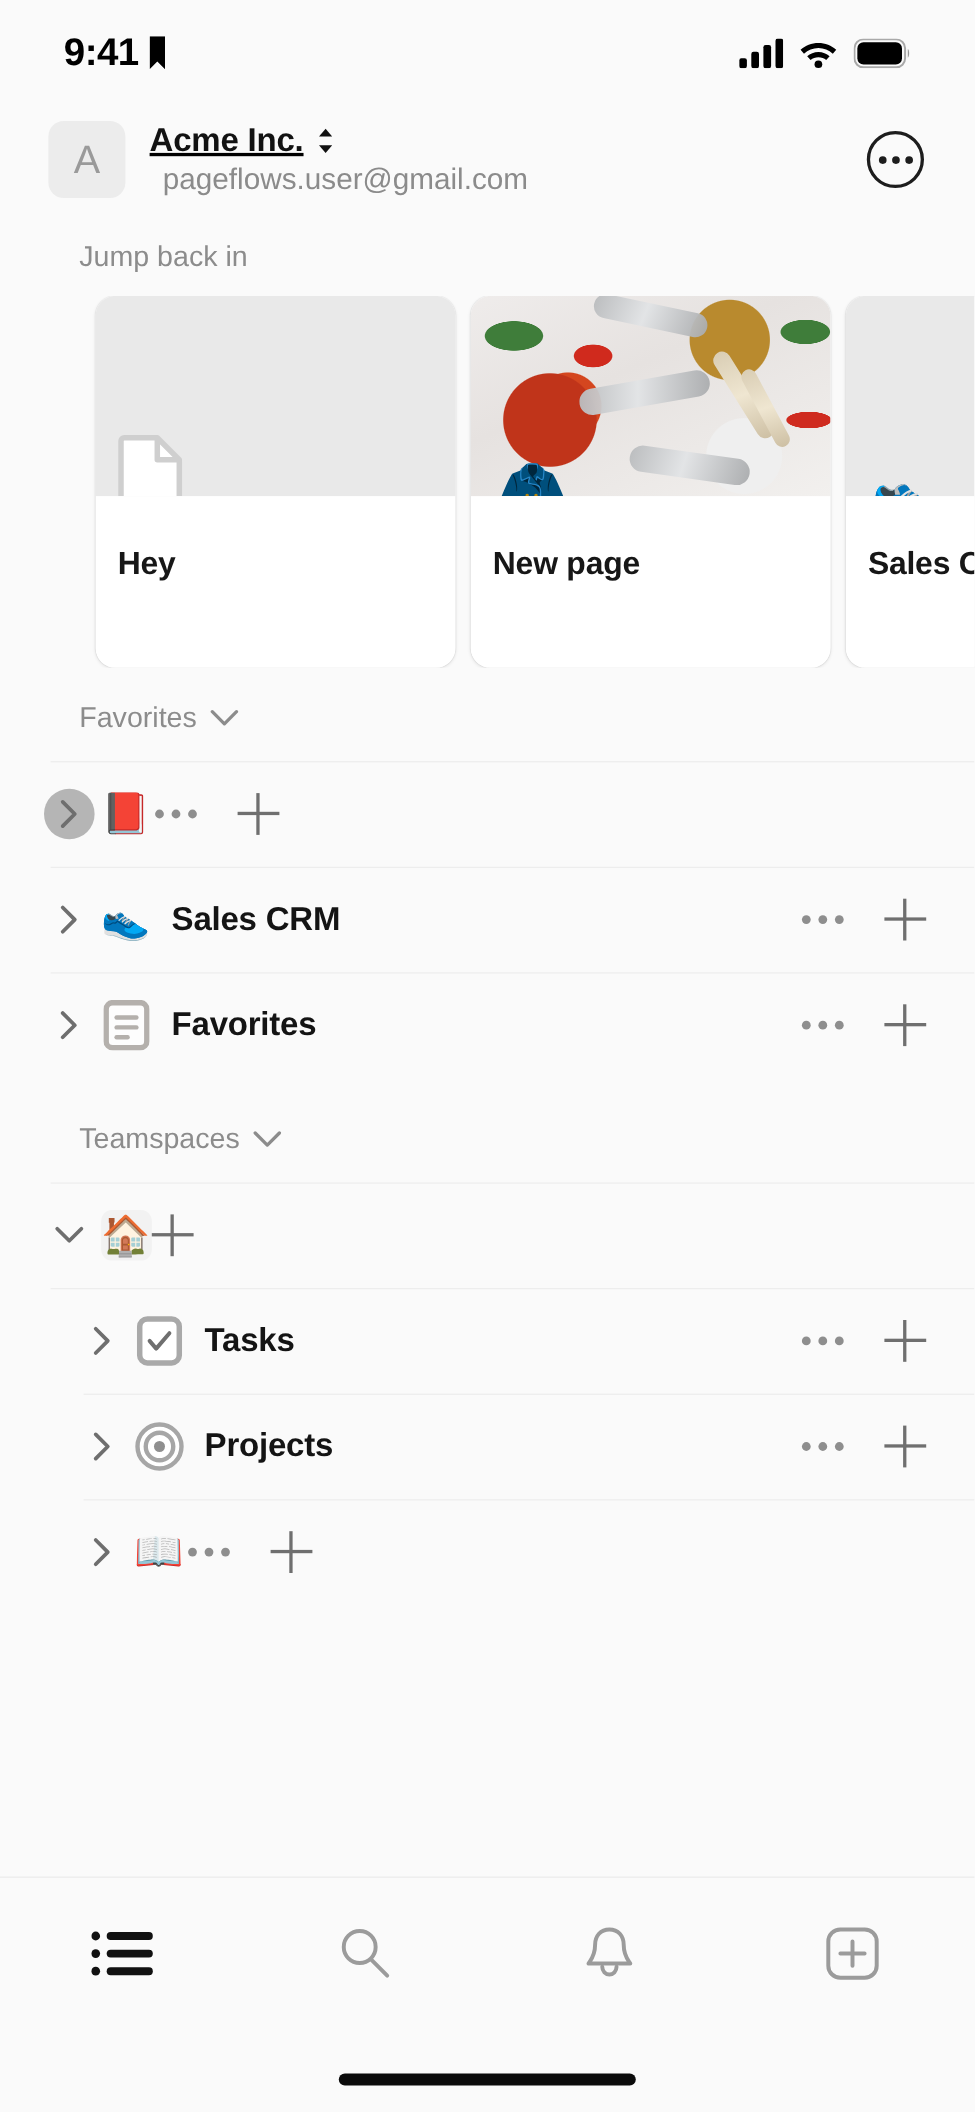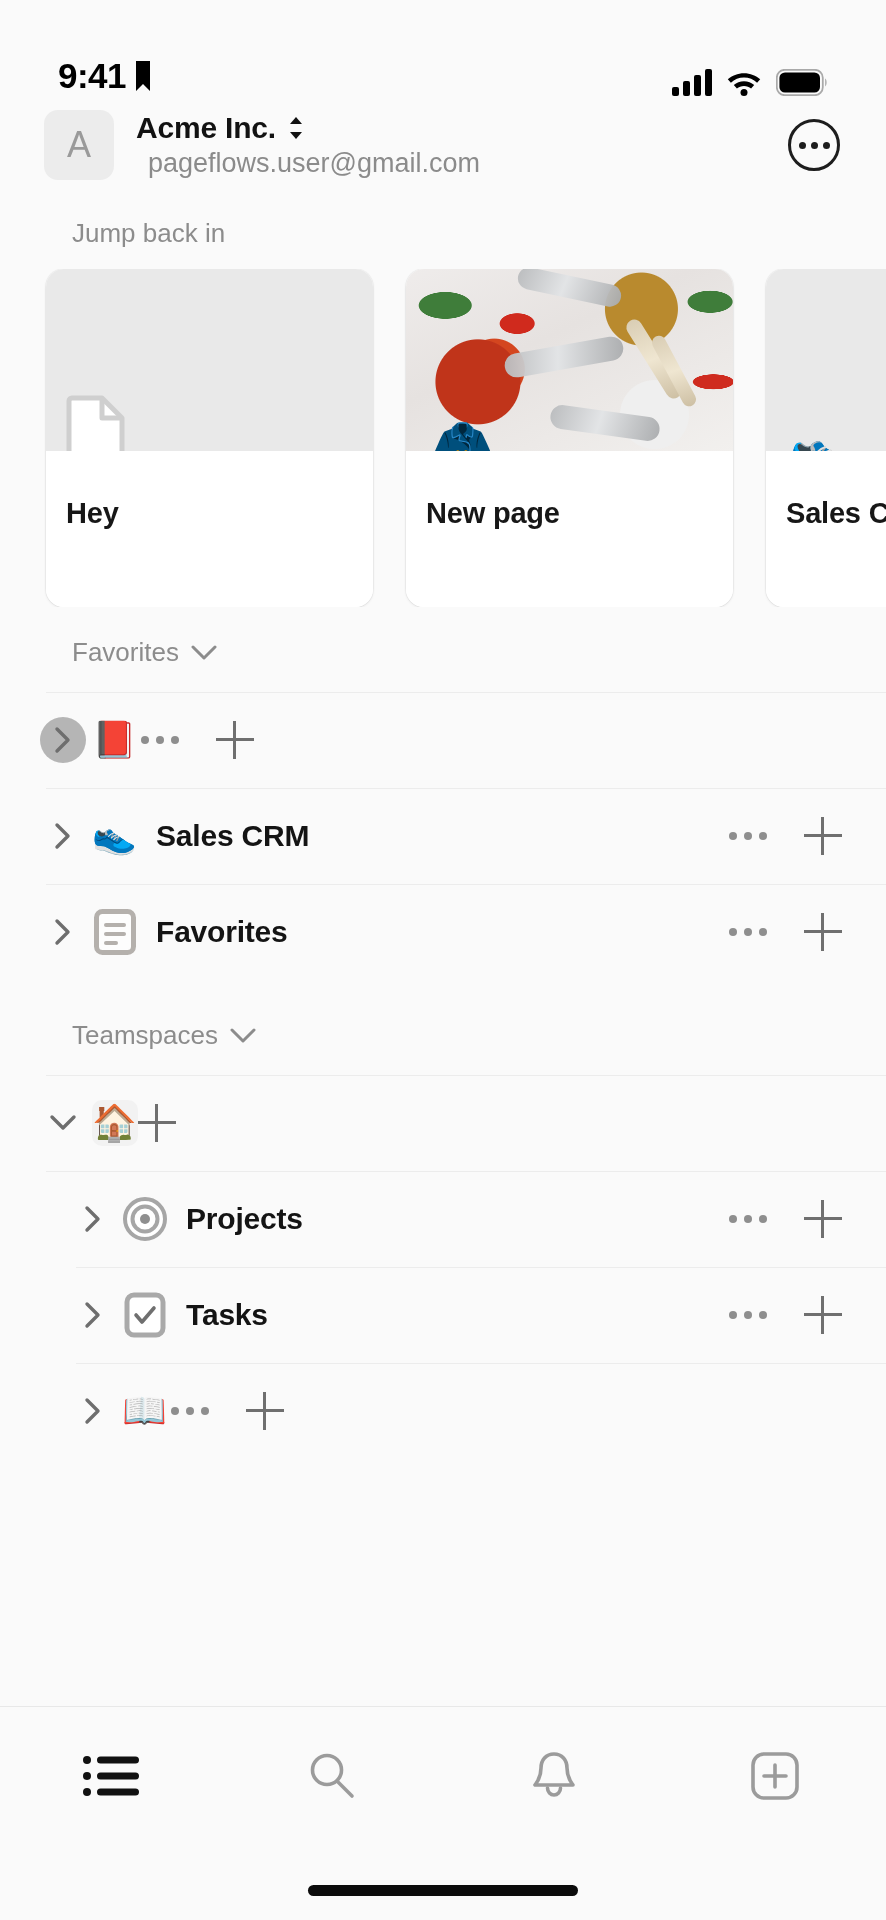--- a/index.html
+++ b/index.html
@@ -16,21 +16,21 @@
     background: #fafafa;
     display: flex;
     flex-direction: column;
   }
 
   
   .statusbar {
     height: 96px;
     flex: 0 0 96px;
     display: flex;
-    align-items: flex-end;
+    align-items: center;
     justify-content: space-between;
     padding: 0 58px 0 58px;
   }
   .sb-left { display: flex; align-items: center; gap: 10px; }
   .sb-time {
     font-size: 35px; font-weight: 700; color: #000;
     letter-spacing: -0.5px;
   }
   .sb-bookmark { width: 14px; height: 30px; display:block; }
   .sb-right { display: flex; align-items: center; gap: 14px; }
@@ -45,21 +45,21 @@
   }
   .avatar {
     width: 70px; height: 70px;
     border-radius: 14px;
     background: #ececec;
     display: flex; align-items: center; justify-content: center;
     font-size: 36px; color: #9a9a9a; font-weight: 400;
     flex: 0 0 70px;
   }
   .acct-text { flex: 1 1 auto; min-width: 0; }
-  .acct-title-row { display: flex; align-items: center; gap: 10px; }
+  .acct-title-row { display: flex; align-items: center; gap: 10px; text-decoration: underline; }
   .acct-title {
     font-size: 30px; font-weight: 700; color: #121212;
     letter-spacing: -0.2px; white-space: nowrap;
   }
   .acct-email {
     font-size: 27px; color: #8b8b8b; margin-top: 3px;
     white-space: nowrap; overflow: hidden; text-overflow: ellipsis; margin-left: 12px;
   }
   .more-circle {
     width: 52px; height: 52px; border-radius: 50%;
@@ -83,23 +83,24 @@
     font-size: 26px;
     color: #8c8c8c;
     padding: 30px 0 20px 72px;
     display: flex; align-items: center; gap: 12px;
   }
   .section-label.first { padding-top: 12px; }
 
   
   .cards {
     display: flex;
-    gap: 33px;
+    gap: 14px;
     padding-left: 46px;
     overflow: hidden;
+    margin-left: 41px;
   }
   .card {
     flex: 0 0 327px;
     height: 338px;
     border-radius: 18px;
     background: #ffffff;
     box-shadow: 0 1px 3px rgba(0,0,0,.09), 0 0 0 1px rgba(0,0,0,.035);
     overflow: hidden;
     position: relative;
     display: flex; flex-direction: column;
@@ -432,50 +433,50 @@
         </div>
       </div>
 
       <div class="row indent">
         <div class="chev">
           <svg width="18" height="28" viewBox="0 0 18 28">
               <path d="M3 3l11 11L3 25" fill="none" stroke="#6e6e6e" stroke-width="3.4" stroke-linecap="round" stroke-linejoin="round"></path>
             </svg>
         </div>
         <div class="row-emoji">
+          <svg width="42" height="46" viewBox="0 0 42 46">
+            <rect x="3" y="3" width="36" height="40" rx="7" fill="#fff" stroke="#a9a9a9" stroke-width="5"></rect>
+            <path d="M12 23l6 7 12-14" fill="none" stroke="#6f6f6f" stroke-width="3.6" stroke-linecap="round" stroke-linejoin="round"></path>
+          </svg>
+        </div>
+        <div class="row-label">Tasks</div>
+        <div class="row-actions">
+          <div class="dots">
+              <i></i>
+              <i></i>
+              <i></i>
+            </div>
+          <div class="plus"></div>
+        </div>
+      </div>
+
+      <div class="row indent">
+        <div class="chev">
+          <svg width="18" height="28" viewBox="0 0 18 28">
+              <path d="M3 3l11 11L3 25" fill="none" stroke="#6e6e6e" stroke-width="3.4" stroke-linecap="round" stroke-linejoin="round"></path>
+            </svg>
+        </div>
+        <div class="row-emoji">
           <svg width="46" height="46" viewBox="0 0 46 46">
             <circle cx="23" cy="23" r="20" fill="#fff" stroke="#a6a6a6" stroke-width="4"></circle>
             <circle cx="23" cy="23" r="12.5" fill="#fff" stroke="#a6a6a6" stroke-width="4"></circle>
             <circle cx="23" cy="23" r="5" fill="#8f8f8f"></circle>
           </svg>
         </div>
         <div class="row-label">Projects</div>
-        <div class="row-actions">
-          <div class="dots">
-              <i></i>
-              <i></i>
-              <i></i>
-            </div>
-          <div class="plus"></div>
-        </div>
-      </div>
-
-      <div class="row indent">
-        <div class="chev">
-          <svg width="18" height="28" viewBox="0 0 18 28">
-              <path d="M3 3l11 11L3 25" fill="none" stroke="#6e6e6e" stroke-width="3.4" stroke-linecap="round" stroke-linejoin="round"></path>
-            </svg>
-        </div>
-        <div class="row-emoji">
-          <svg width="42" height="46" viewBox="0 0 42 46">
-            <rect x="3" y="3" width="36" height="40" rx="7" fill="#fff" stroke="#a9a9a9" stroke-width="5"></rect>
-            <path d="M12 23l6 7 12-14" fill="none" stroke="#6f6f6f" stroke-width="3.6" stroke-linecap="round" stroke-linejoin="round"></path>
-          </svg>
-        </div>
-        <div class="row-label">Tasks</div>
         <div class="row-actions">
           <div class="dots">
               <i></i>
               <i></i>
               <i></i>
             </div>
           <div class="plus"></div>
         </div>
       </div>
 

